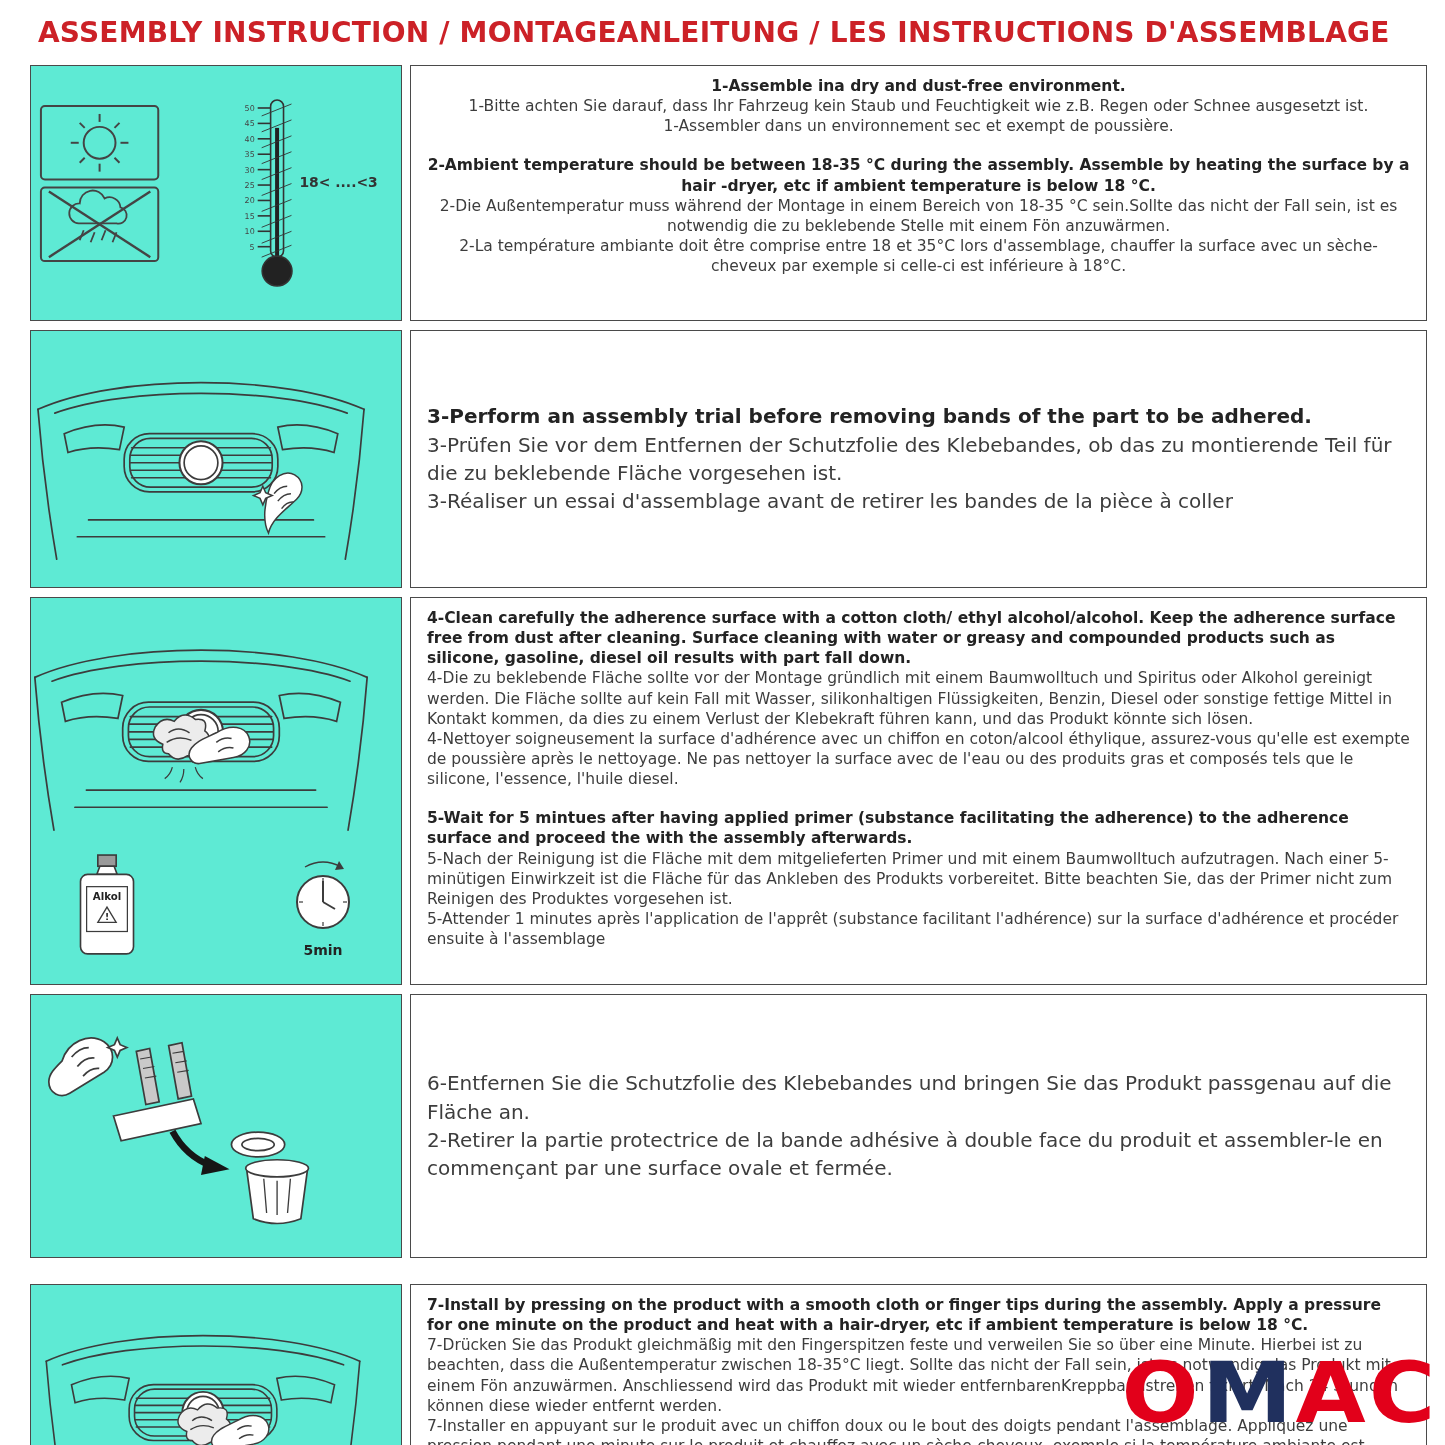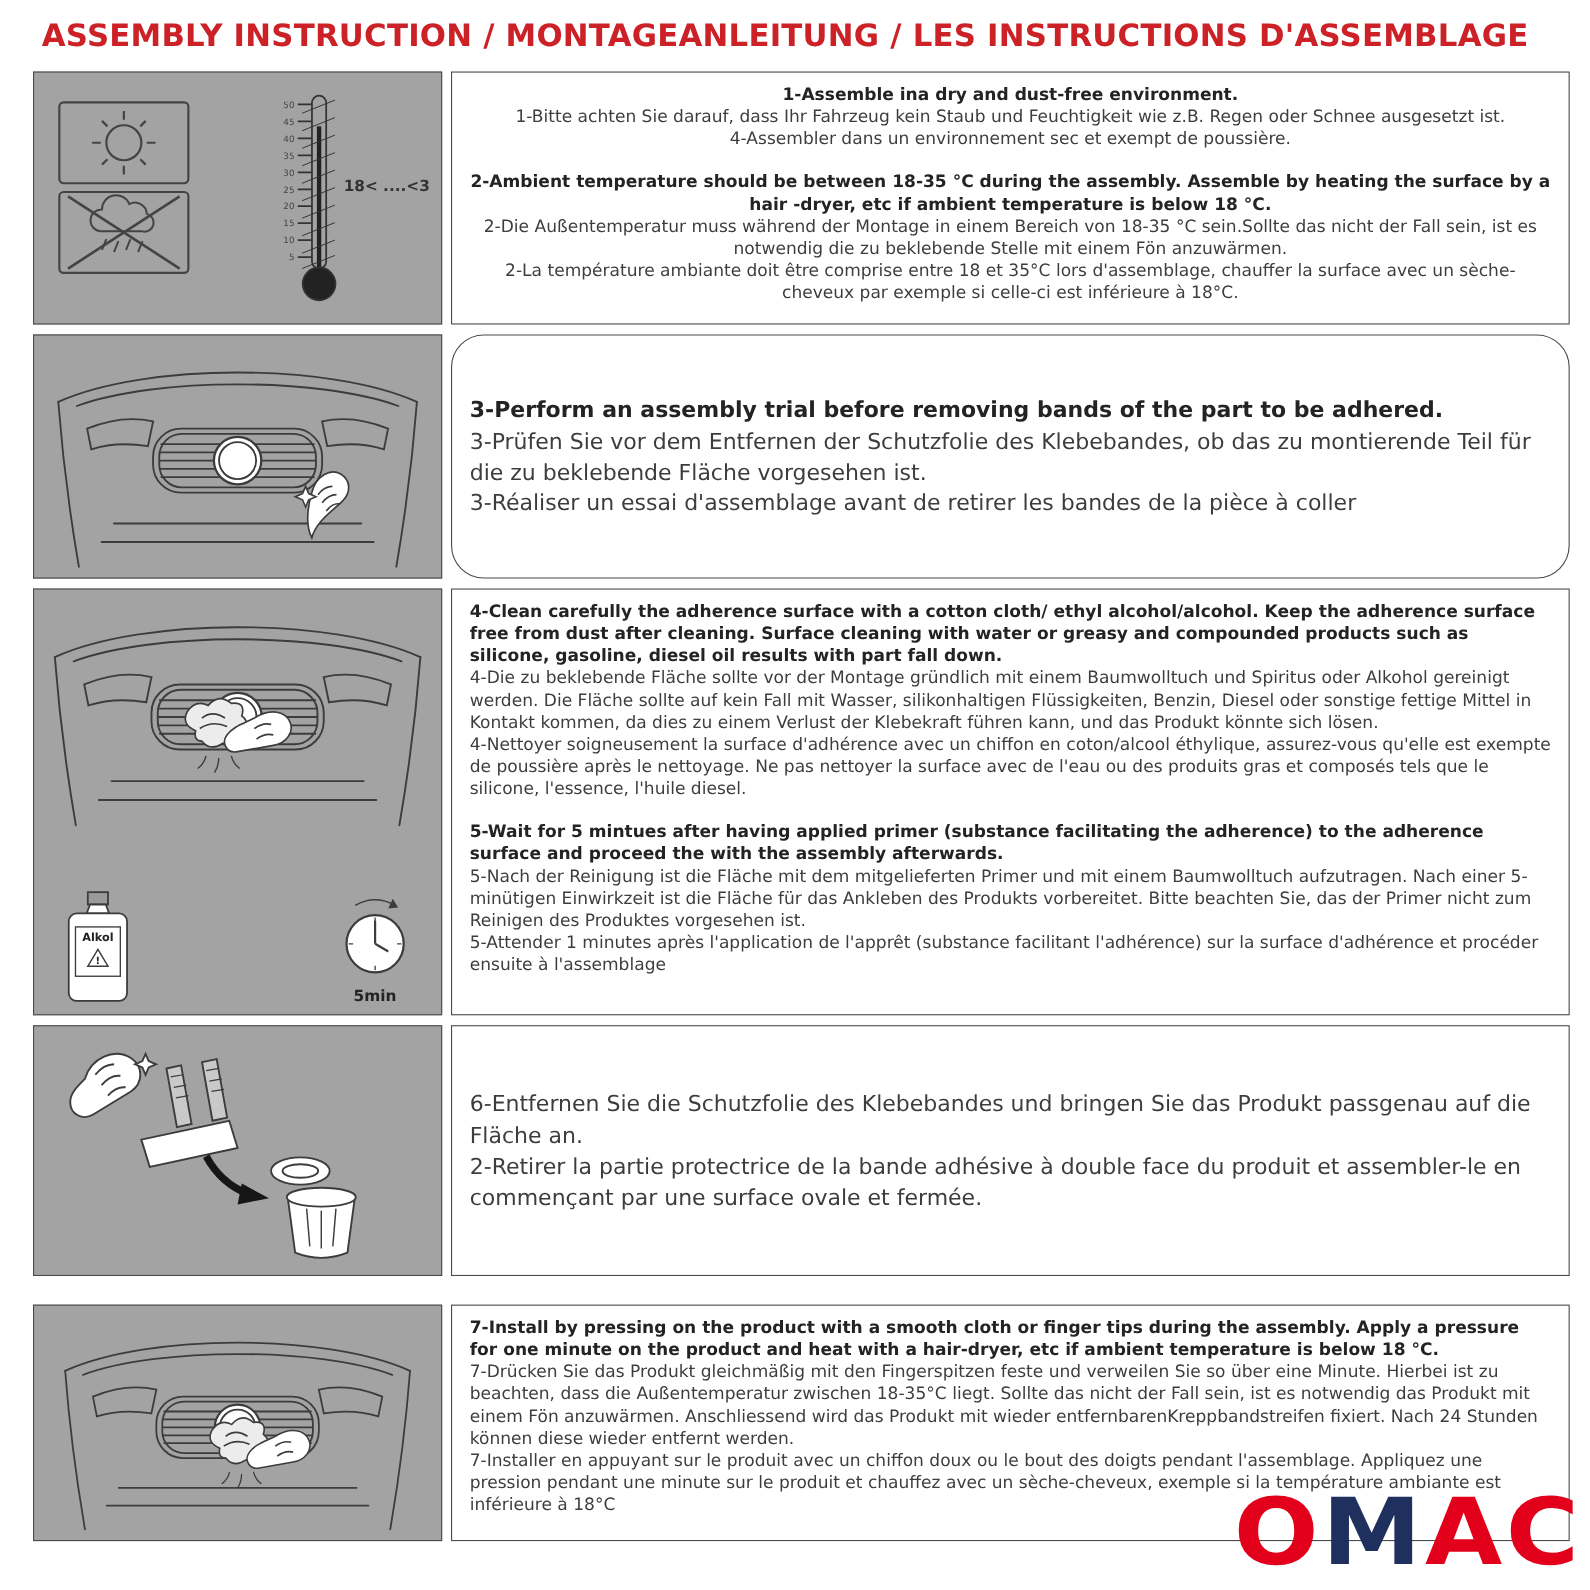--- a/index.html
+++ b/index.html
@@ -8,32 +8,32 @@
     width:1445px; height:1445px; position:relative; overflow:hidden;
     font-family:"DejaVu Sans","Liberation Sans",sans-serif; color:#3d3d3d;
   }
   .sheet { padding:12px 18px 0 30px; }
   .title {
     font-size:28px; font-weight:bold; letter-spacing:.2px;
     margin:4px 0 16px 8px; white-space:nowrap;
   }
   .section { display:flex; gap:8px; margin-bottom:9px; align-items:stretch; }
   .illus-box {
-    flex:0 0 372px; width:372px; border:1px solid #4a4a4a; background:#a3a3a3;
-    display:flex; flex-direction:column; align-items:center; justify-content:center;
-    padding:6px; overflow:hidden;
+    flex:0 0 372px; width:372px; border:1px solid #4a4a4a; background:#5eead4;
+    display:flex; flex-direction:column; align-items:flex-end; justify-content:center;
+    padding:24px; overflow:hidden;
   }
   .text-box { flex:1; border:1px solid #4a4a4a; padding:10px 16px; background:#fff; }
   .text-box.small p { font-size:15.5px; line-height:1.3; }
   .text-box.large { display:flex; flex-direction:column; justify-content:center; }
   .text-box.large p { font-size:20px; line-height:1.42; }
   p.b { font-weight:bold; color:#232323; }
   p.mt { margin-top:19px; }
   .s1 .text-box { min-height:230px;text-align:center; }
-  .s2 .text-box { min-height:222px;border-radius:30px; }
+  .s2 .text-box { min-height:222px; }
   .s3 .text-box { min-height:388px; }
   .s4 .text-box { min-height:226px; }
   .s5 { margin-top:26px; }
   .s5 .text-box { min-height:215px; }
   .bottom-row {
     width:100%; display:flex; justify-content:space-between; align-items:flex-end;
     padding:0 16px 2px 16px; margin-top:auto;
   }
   .clock-wrap { display:flex; flex-direction:column; align-items:center; }
   .five-min { font-size:14px; font-weight:bold; color:#232323; margin-top:2px; }
@@ -107,21 +107,21 @@
           <text x="227" y="129.5">15</text>
           <text x="227" y="145">10</text>
           <text x="227" y="160.5">5</text>
         </g>
         <text x="272" y="97" font-size="14" font-weight="bold" fill="#333">18&lt; ....&lt;35 C</text>
       </svg>
     </div>
     <div class="text-box small">
       <p class="b">1-Assemble ina dry and dust-free environment.</p>
       <p>1-Bitte achten Sie darauf, dass Ihr Fahrzeug kein Staub und Feuchtigkeit wie z.B. Regen oder Schnee ausgesetzt ist.</p>
-      <p>4-Assembler dans un environnement sec et exempt de poussière.</p>
+      <p>1-Assembler dans un environnement sec et exempt de poussière.</p>
       <p class="b mt">2-Ambient temperature should be between 18-35 °C  during the assembly. Assemble by heating the surface by a hair -dryer, etc if ambient temperature is below 18 °C.</p>
       <p>2-Die Außentemperatur muss während der Montage in einem Bereich von 18-35 °C  sein.Sollte das nicht der Fall sein, ist es notwendig die zu beklebende Stelle mit einem Fön anzuwärmen.</p>
       <p>2-La température ambiante doit être comprise entre 18 et 35°C lors d'assemblage, chauffer la surface avec un sèche-cheveux par exemple si celle-ci est inférieure à 18°C.</p>
     </div>
   </div>
 
   <div class="section s2">
     <div class="illus-box">
       <svg width="352" height="208" viewBox="0 0 360 222">
         <g fill="none" stroke="#3c3c3c" stroke-width="1.8" stroke-linecap="round">

